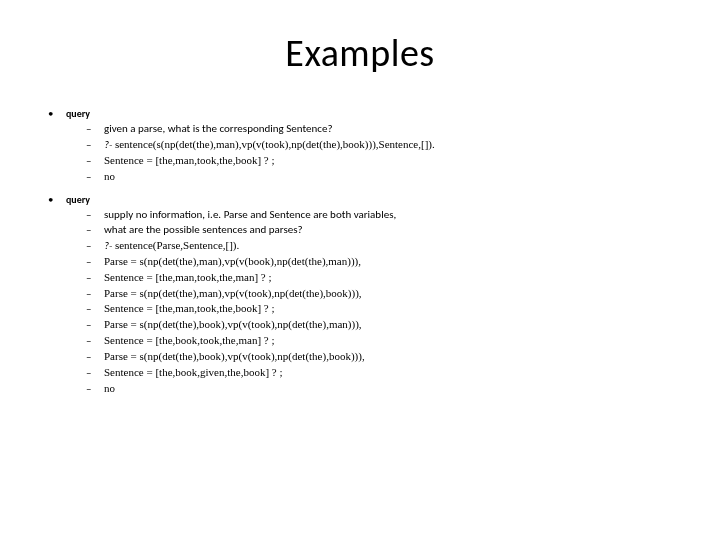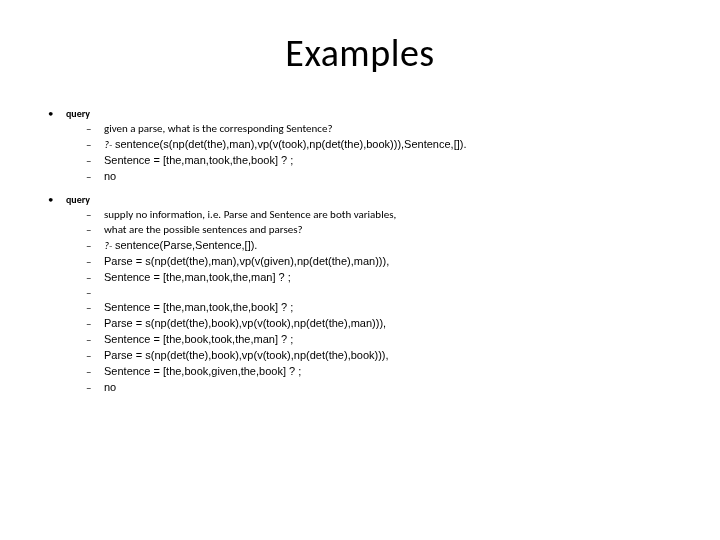--- a/index.html
+++ b/index.html
@@ -54,21 +54,21 @@
   .dash {
     width: 18px;
     font-size: 11px;
     flex-shrink: 0;
   }
   .sub-text {
     font-size: 11px;
     white-space: pre;
   }
   .mono {
-    font-family: Liberation Sans, sans-serif;
+    font-family: Liberation Serif, serif;
     font-style: normal;
     font-size: 11px;
   }
   .mixed {
     font-size: 11px;
   }
   .mixed .ital { font-style: italic; }
 </style>
 </head>
 <body>
@@ -110,28 +110,29 @@
         <div class="sub-item">
           <div class="dash">–</div>
           <div class="sub-text">what are the possible sentences and parses?</div>
         </div>
         <div class="sub-item">
           <div class="dash">–</div>
           <div class="mixed"><span class="ital">?- </span><span class="mono">sentence(Parse,Sentence,[]).</span></div>
         </div>
         <div class="sub-item">
           <div class="dash">–</div>
-          <div class="mono">Parse = s(np(det(the),man),vp(v(given),np(det(the),man))),</div>
+          <div class="mono">Parse = s(np(det(the),man),vp(v(book),np(det(the),man))),</div>
         </div>
         <div class="sub-item">
           <div class="dash">–</div>
           <div class="mono">Sentence = [the,man,took,the,man] ? ;</div>
         </div>
         <div class="sub-item">
           <div class="dash">–</div>
+          <div class="mono">Parse = s(np(det(the),man),vp(v(took),np(det(the),book))),</div>
         </div>
         <div class="sub-item">
           <div class="dash">–</div>
           <div class="mono">Sentence = [the,man,took,the,book] ? ;</div>
         </div>
         <div class="sub-item">
           <div class="dash">–</div>
           <div class="mono">Parse = s(np(det(the),book),vp(v(took),np(det(the),man))),</div>
         </div>
         <div class="sub-item">

